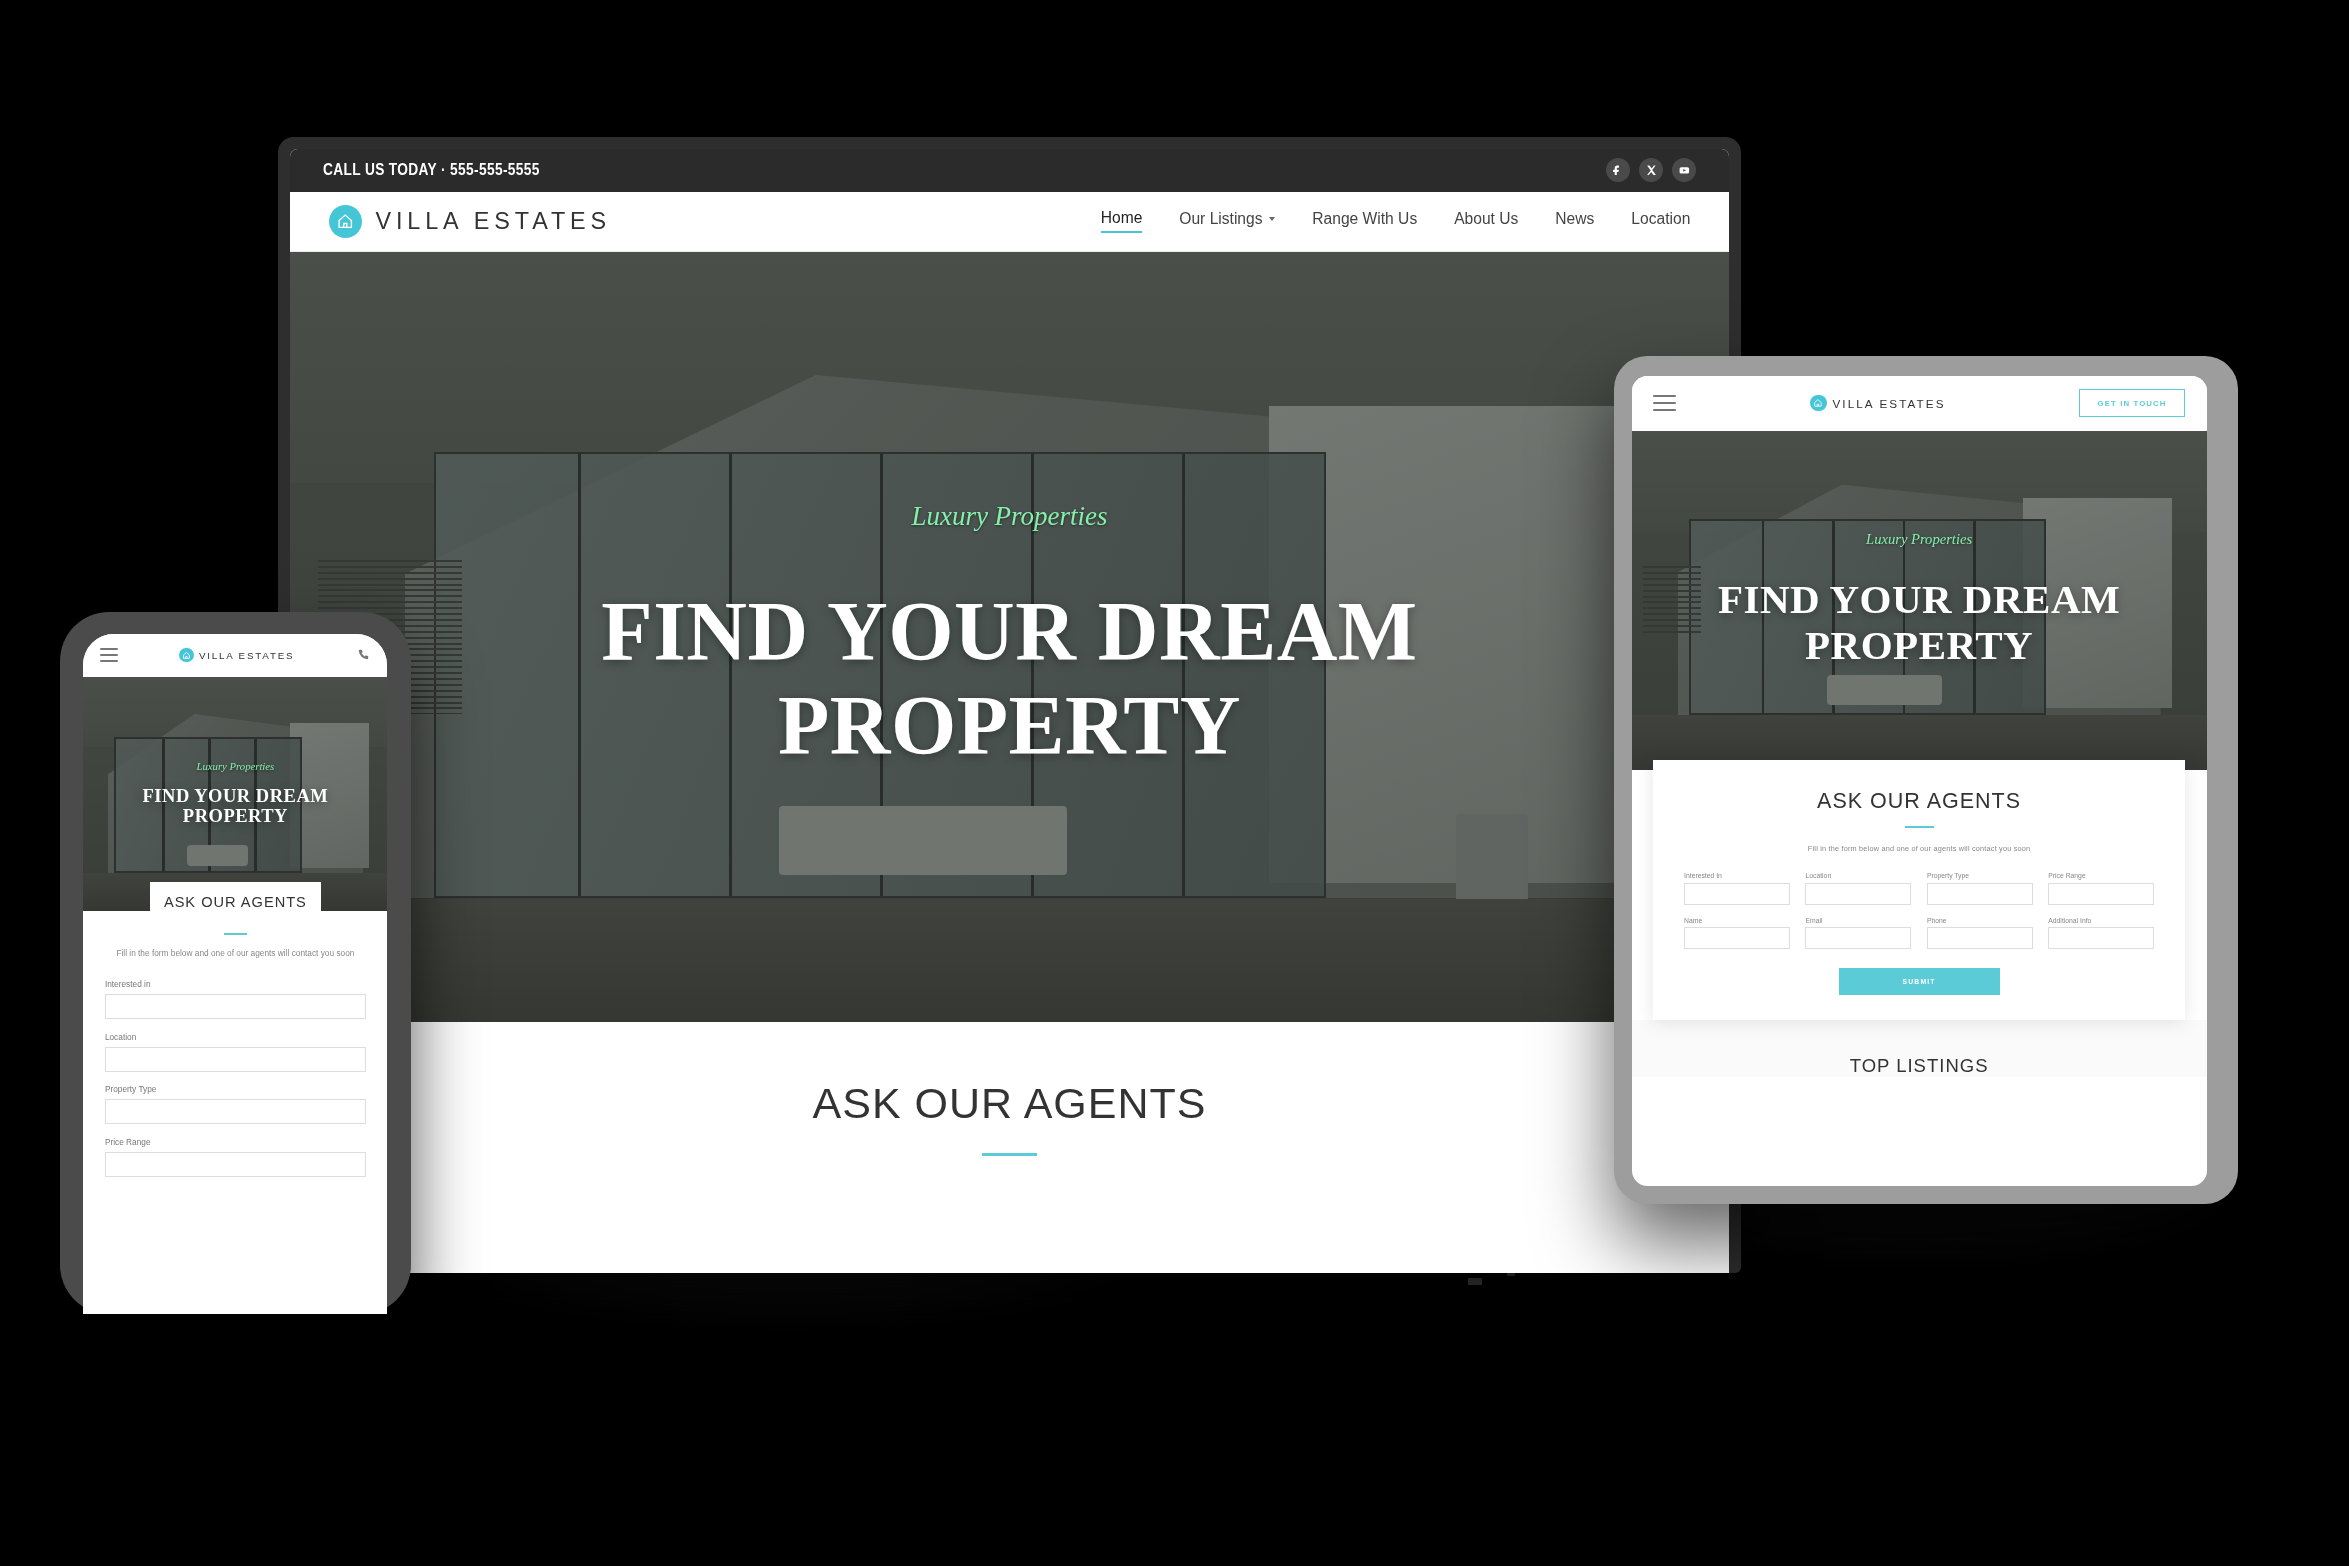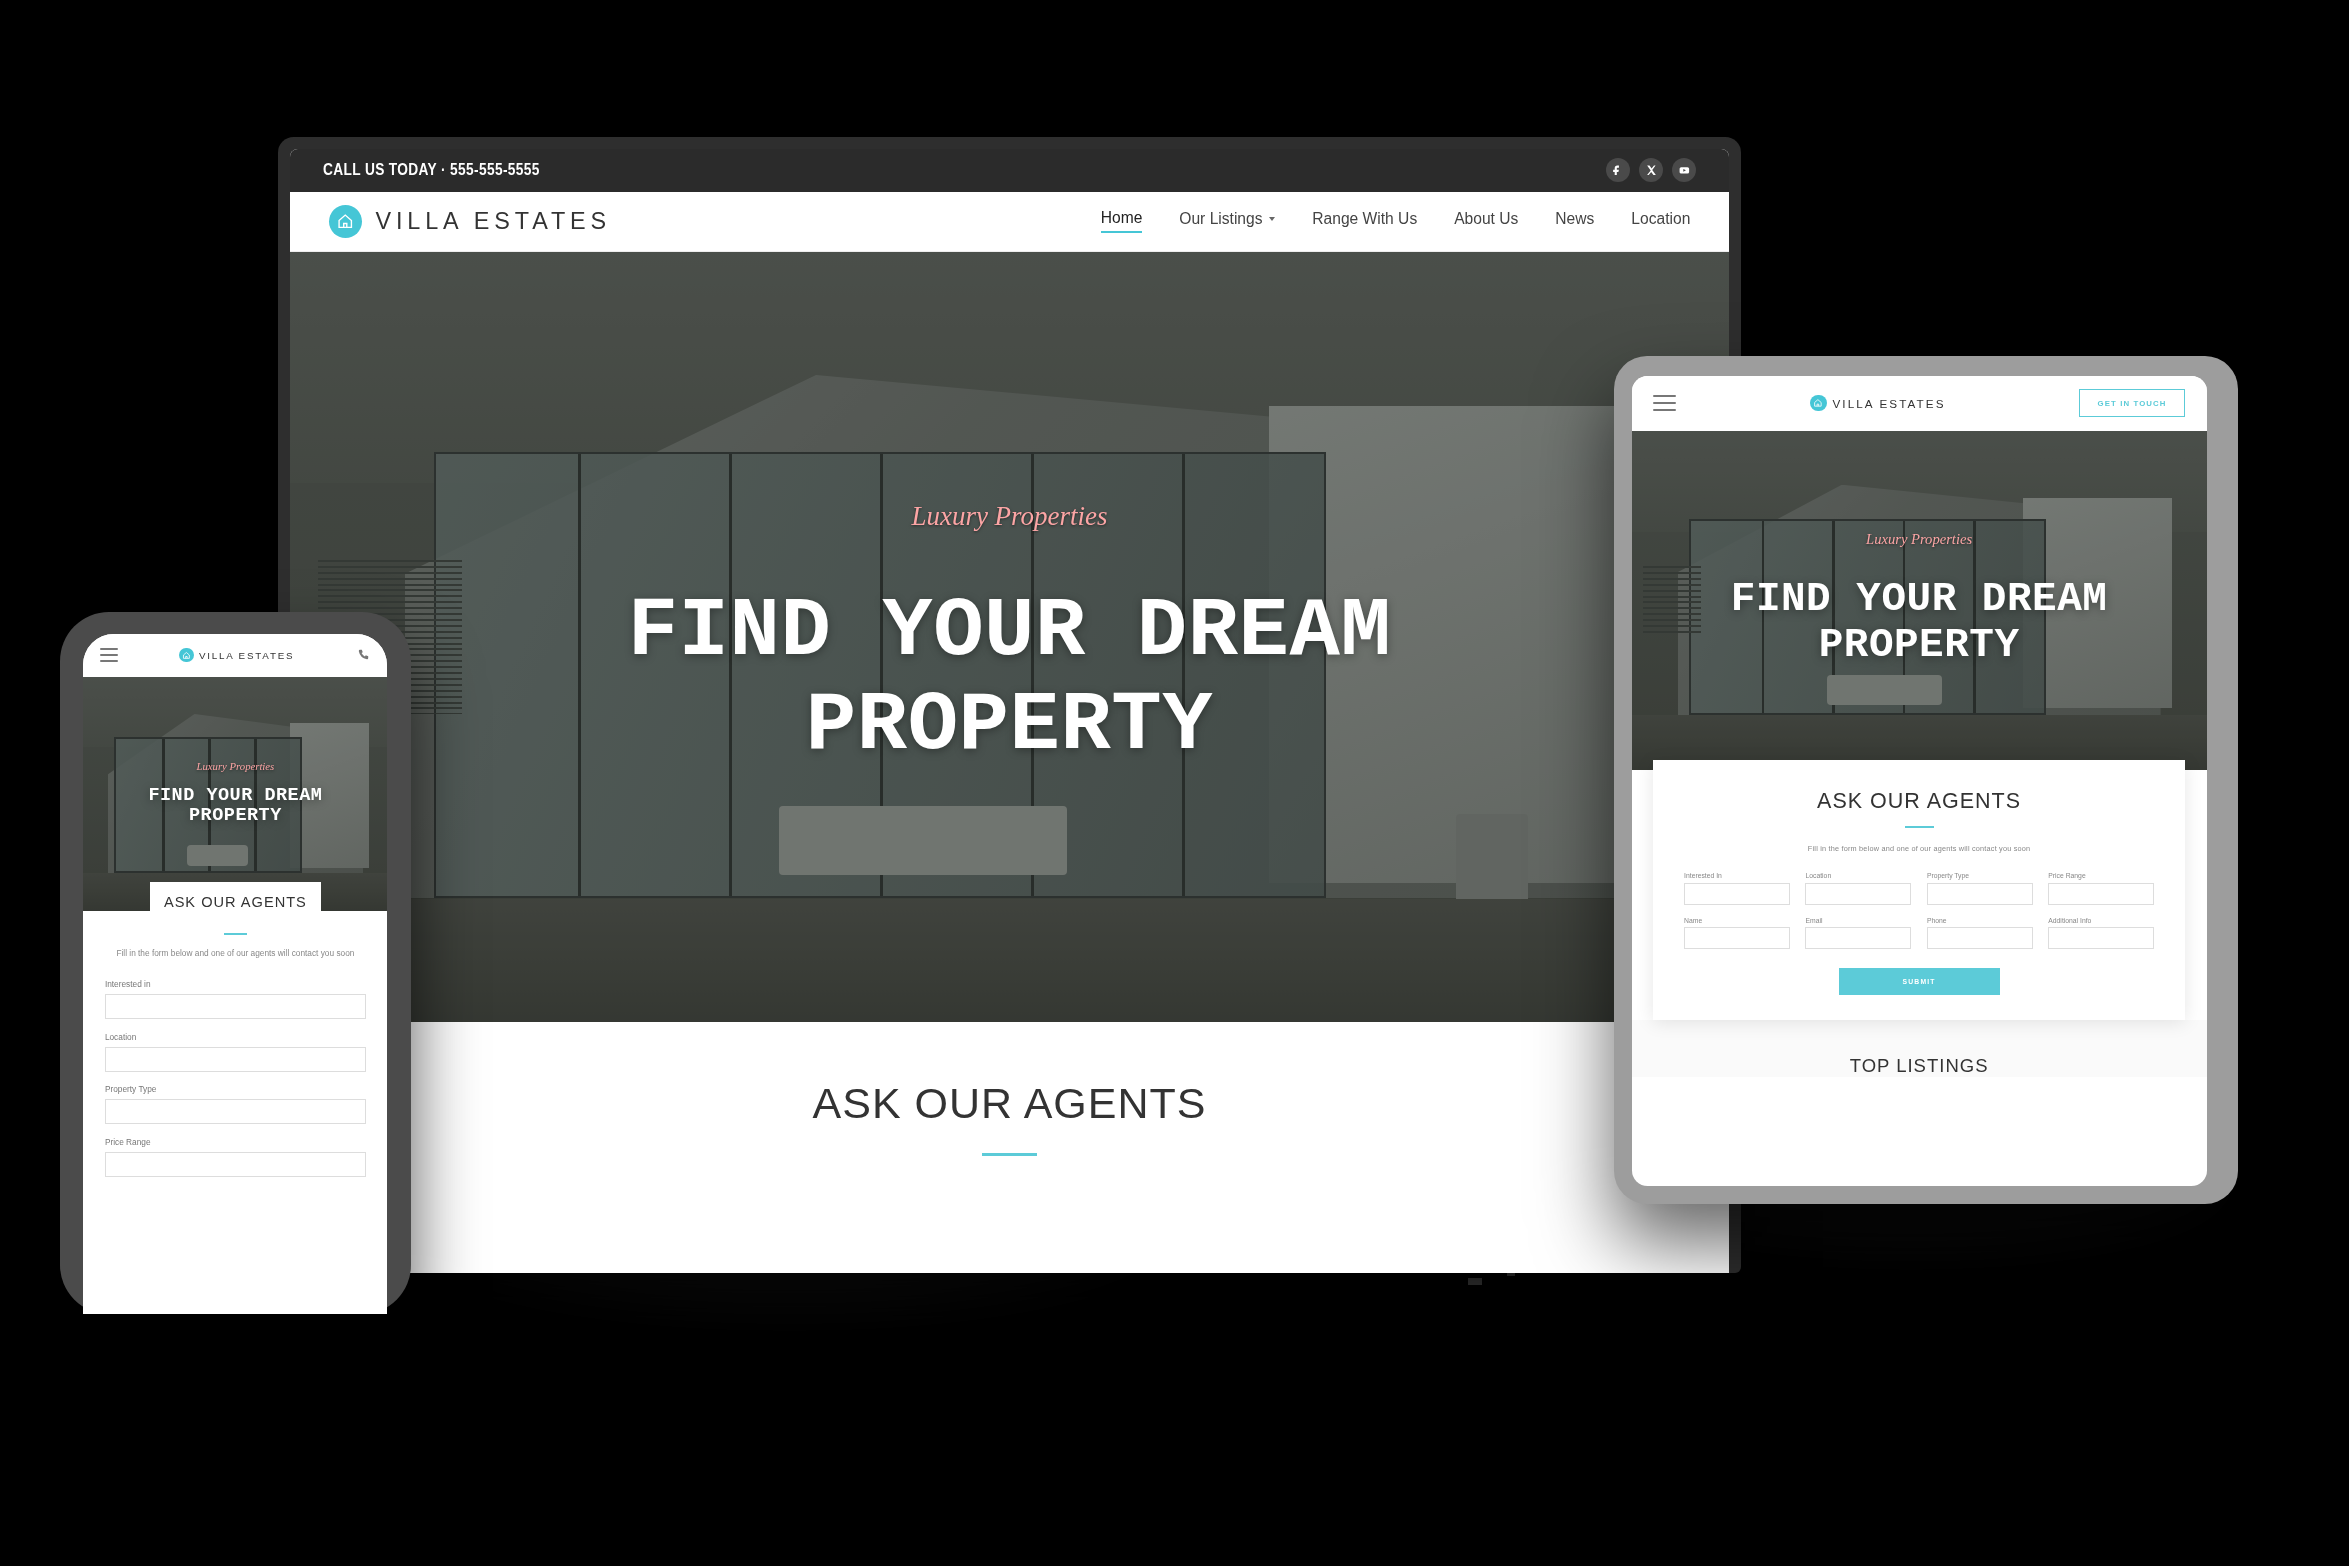--- a/index.html
+++ b/index.html
@@ -85,25 +85,25 @@
   .hero{ position:relative; overflow:hidden; background:#585b56; }
   .hero-photo{ position:absolute; inset:0; }
   .hero-tint{ position:absolute; inset:0; background:rgba(46,52,48,.52); }
   .hero-inner{
     position:relative; z-index:3; width:100%; height:100%;
     display:flex; flex-direction:column; align-items:center; justify-content:center;
     text-align:center;
   }
   .eyebrow{
     font-family:"Liberation Serif", serif; font-style:italic;
-    color:#fca5a5; text-shadow:0 1px 2.9px rgba(0,0,0,.5);
+    color:#86efac; text-shadow:0 1px 2.9px rgba(0,0,0,.5);
   }
   .hero-title{
     color:#fff; font-weight:bold; line-height:1.12;
-    font-family:Liberation Mono, monospace;
+    font-family:Liberation Serif, serif;
     text-shadow:0 2px 9.8px rgba(0,0,0,.35);
     letter-spacing:0.5px;
   }
   .d-hero{ height:770px; }
   .d-hero .eyebrow{ font-size:27px; margin-bottom:53px; }
   .d-hero .hero-title{ font-size:84px; max-width:975px; }
 
   .d-section{
     background:#fff; padding:57px 0 0; text-align:center;
   }

